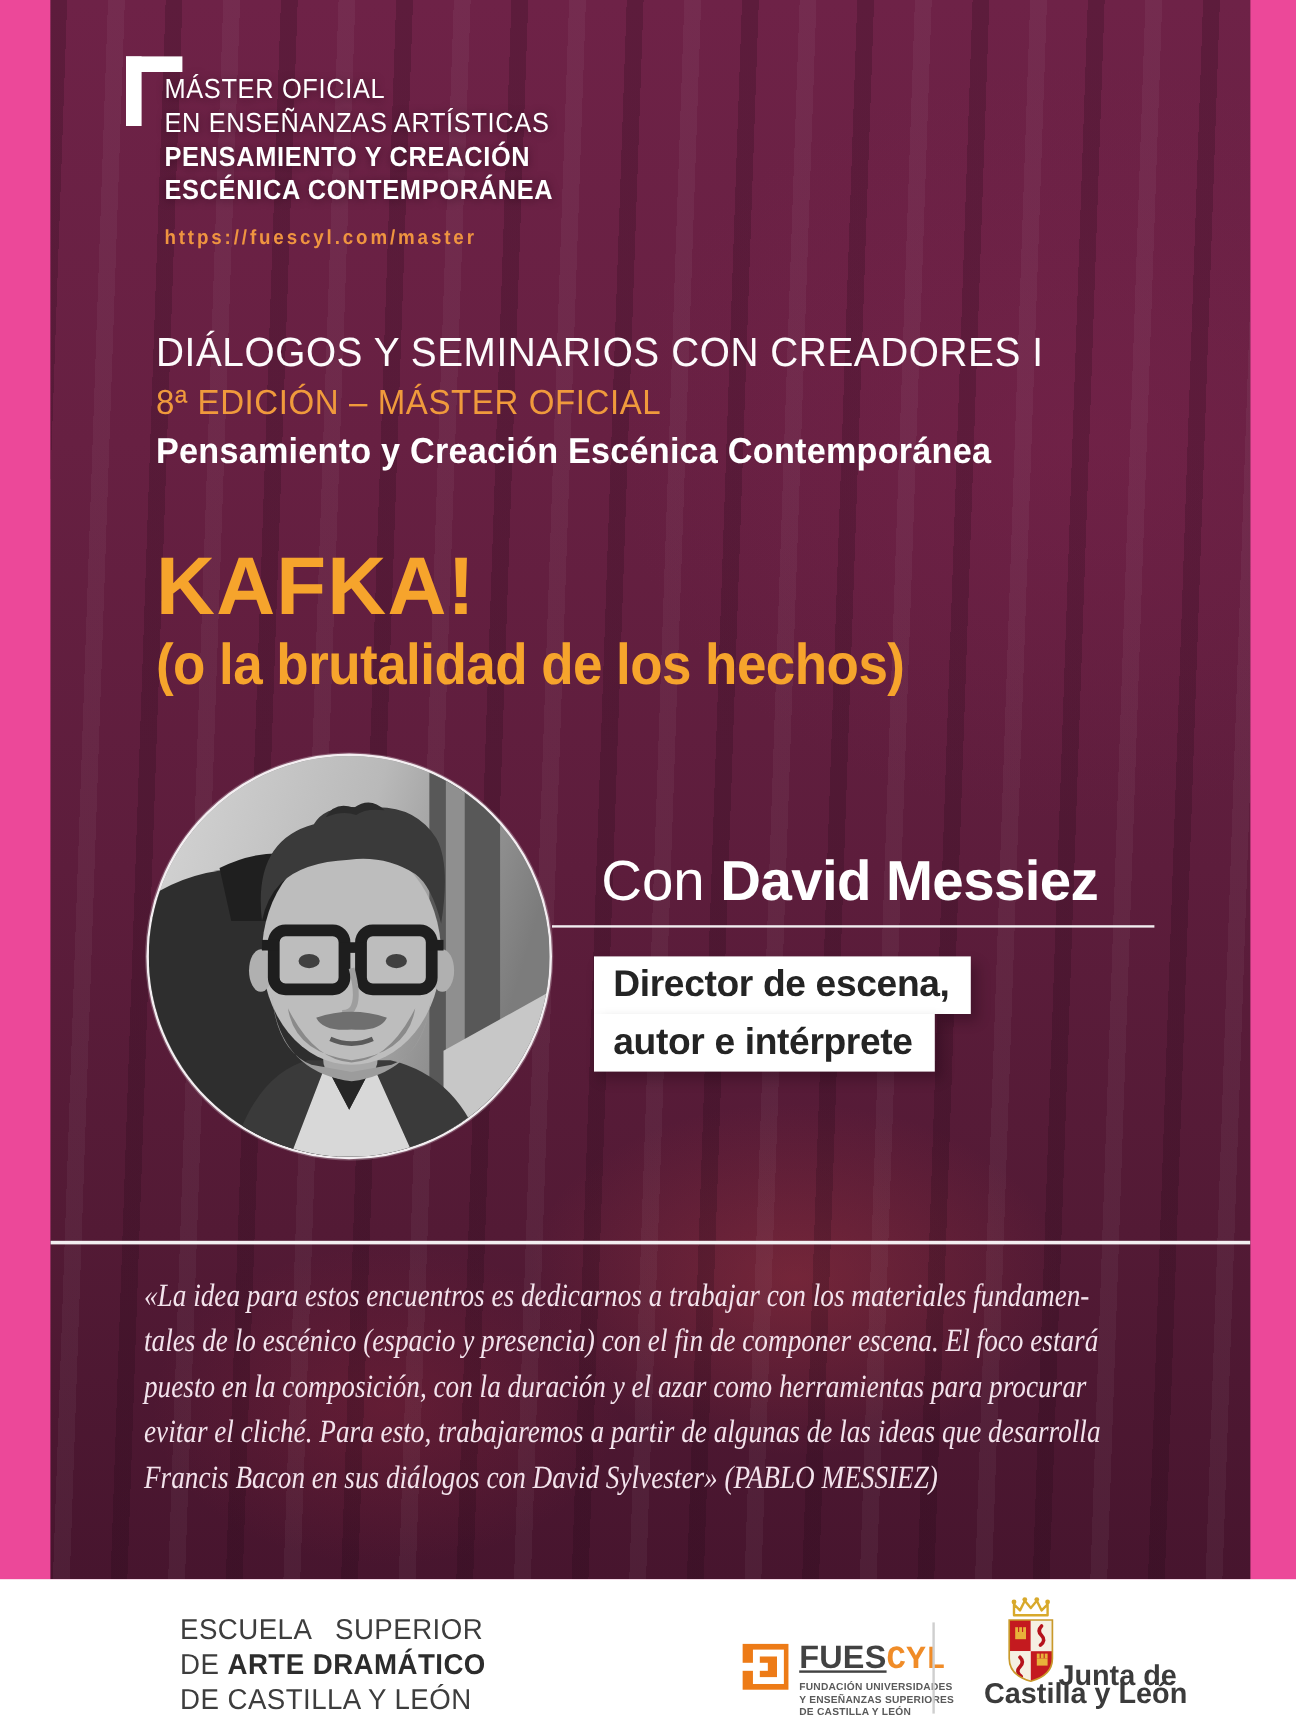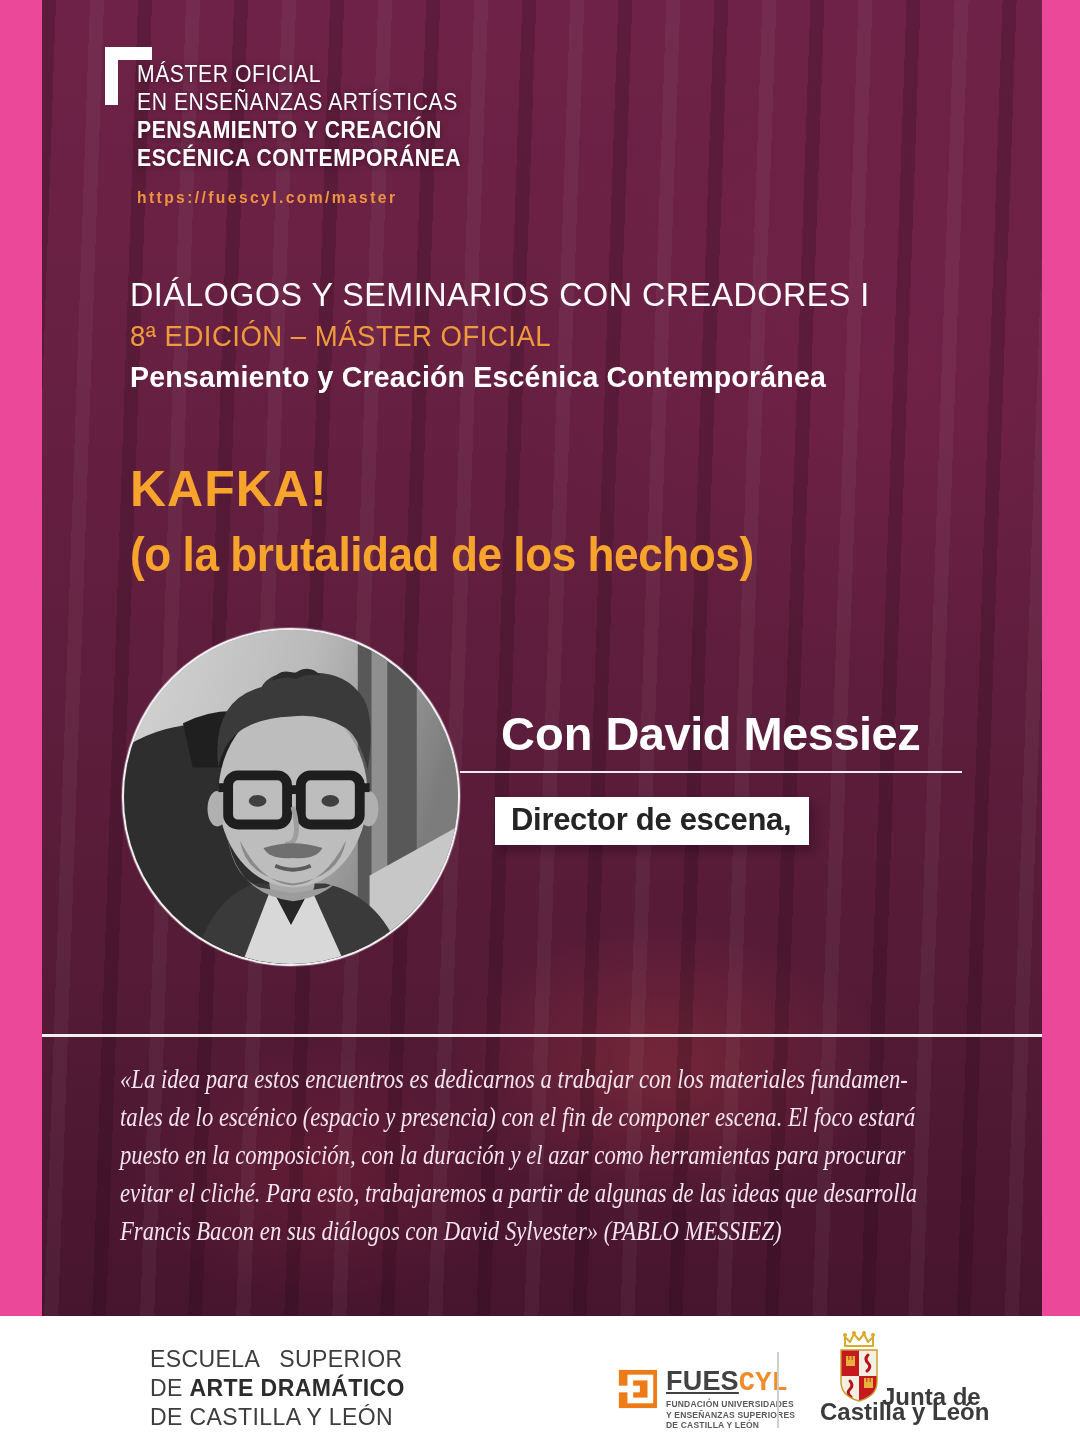--- a/index.html
+++ b/index.html
@@ -32,33 +32,33 @@
   .hdr .url { margin-top:16px; font-size:17px; font-weight:700; letter-spacing:2.6px; color:#EF9440; text-shadow:none; }
 
   
   .series { position:absolute; left:88px; top:272px; transform:scaleX(0.95); transform-origin:left top; }
   .series .line1 { font-size:34px; line-height:44px; font-weight:400; color:#fdfbfc; letter-spacing:0.5px; }
   .series .line2 { font-size:29px; line-height:40px; font-weight:400; color:#F09A3C; letter-spacing:0.5px; }
   .series .line3 { font-size:30px; line-height:42px; font-weight:700; color:#ffffff; letter-spacing:0.2px; }
 
   
   .event-title { position:absolute; left:88px; top:452px; color:#F6A42C; font-weight:700; }
-  .event-title .big { font-size:50px; line-height:74px; letter-spacing:1px; }
+  .event-title .big { font-size:68px; line-height:74px; letter-spacing:1px; }
   .event-title .sub { font-size:48px; line-height:58px; letter-spacing:-0.5px; display:inline-block;
     transform:scaleX(0.92); transform-origin:left top; }
 
   
   .photo-wrap { position:absolute; left:80px; top:628px; width:338px; height:338px;
     border-radius:50%; border:2.5px solid #f3eef1; overflow:hidden;
     box-shadow:0 0 0 1px rgba(255,255,255,0.25); background:#9a9a9a; }
   .photo-wrap svg { display:block; width:100%; height:100%; }
 
   
   .con-line { position:absolute; left:459px; top:706px; color:#fff; font-size:47px; line-height:56px; white-space:nowrap; }
-  .con-line .light { font-weight:700; }
+  .con-line .light { font-weight:400; }
   .con-line .bold  { font-weight:700; letter-spacing:-0.5px; }
   .speaker-rule { position:absolute; left:418px; top:771px; width:502px; height:2px; background:#f1ecef; }
   .role-boxes { position:absolute; left:453px; top:797px; }
   .role-box { display:table; background:#ffffff; color:#242424; font-weight:700; font-size:31px;
     line-height:36px; padding:5px 18px 7px 16px; letter-spacing:-0.3px; white-space:nowrap;
     box-shadow:5px 6px 10px rgba(20,2,12,0.30); }
 
   
   .wide-rule { position:absolute; left:0; top:1034px; width:1000px; height:3px; background:#f3eef1; }
   .quote { position:absolute; left:78px; top:1060px; transform:scaleX(0.84); transform-origin:left top;
@@ -161,20 +161,21 @@
         <path d="M154,240 q18,8 36,0" fill="none" stroke="#5a5a5a" stroke-width="4"></path>
       </svg>
     </div>
 
     <div class="con-line">
       <span class="light">Con </span><span class="bold">David Messiez</span>
     </div>
     <div class="speaker-rule"></div>
     <div class="role-boxes">
       <div class="role-box">Director de escena,</div>
+      <div class="role-box">autor e intérprete</div>
     </div>
 
     <div class="wide-rule"></div>
     <div class="quote">
       <div class="qline">«La idea para estos encuentros es dedicarnos a trabajar con los materiales fundamen-</div>
       <div class="qline">tales de lo escénico (espacio y presencia) con el fin de componer escena. El foco estará</div>
       <div class="qline">puesto en la composición, con la duración y el azar como herramientas para procurar</div>
       <div class="qline">evitar el cliché. Para esto, trabajaremos a partir de algunas de las ideas que desarrolla</div>
       <div class="qline">Francis Bacon en sus diálogos con David Sylvester» (PABLO MESSIEZ)</div>
     </div>

